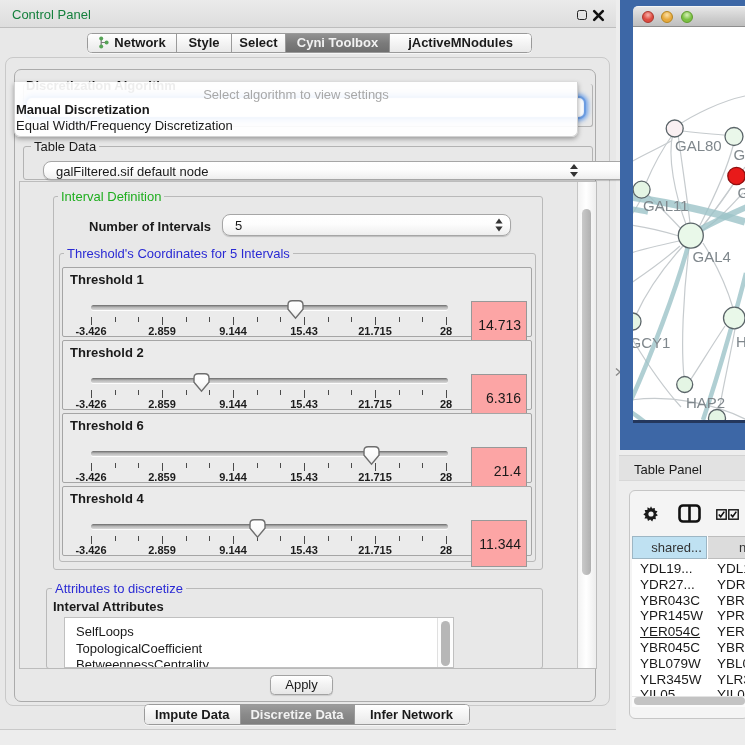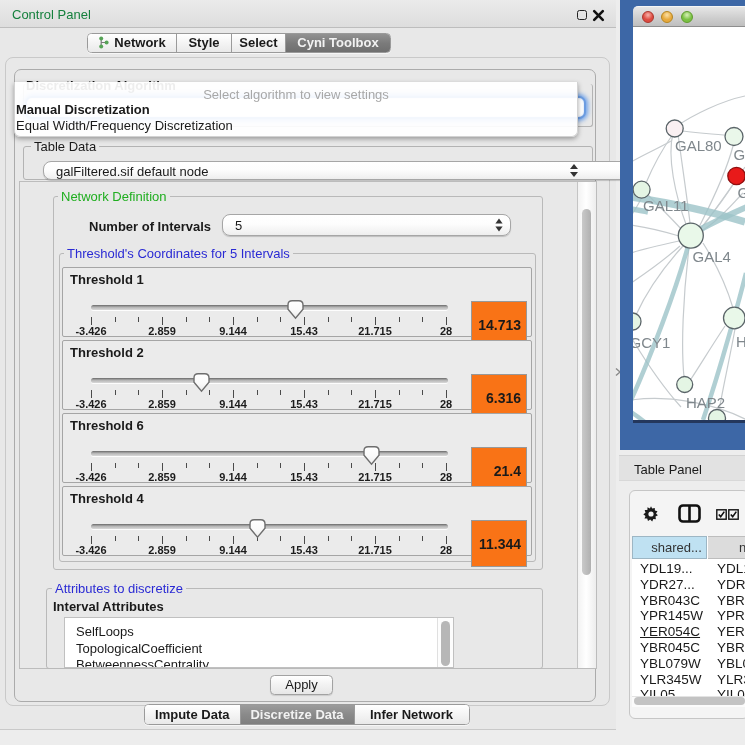--- a/index.html
+++ b/index.html
@@ -13,21 +13,21 @@
 .seg { position:absolute; display:flex; border:1px solid #9a9a9a; border-radius:4.5px; overflow:hidden; background:#fff; box-shadow:0 1px 0 rgba(255,255,255,.6); }
 .seg div { display:flex; align-items:center; justify-content:center; font-size:13px; font-weight:bold; background:linear-gradient(#ffffff,#f4f4f4 50%,#e9e9e9); border-right:1px solid #9a9a9a; white-space:nowrap; color:#1a1a1a; }
 .seg div:last-child { border-right:none; }
 .seg div.sel { background:linear-gradient(#929292,#7b7b7b 50%,#6f6f6f); color:#f2f2f2; }
 .tpanel { position:absolute; left:62px; width:470px; height:70px; border:1px solid #a5a5a5; background:#ebebeb; border-radius:2px; }
 .tpanel .tt { position:absolute; left:7px; top:4px; font-size:13px; font-weight:bold; }
 .track { position:absolute; left:28px; top:37px; width:357px; height:5px; border-radius:2.5px; background:linear-gradient(#696969,#b5b5b5 45%,#d9d9d9); box-shadow:0 1px 0 rgba(255,255,255,.9); }
 .ticksm { position:absolute; left:28px; top:49px; width:358px; height:5px; background:repeating-linear-gradient(to right,#4a4a4a 0,#4a4a4a 1px,transparent 1px,transparent 23.667px); }
 .tickbg { position:absolute; left:28px; top:49px; width:358px; height:8px; background:repeating-linear-gradient(to right,#4a4a4a 0,#4a4a4a 1px,transparent 1px,transparent 71px); }
 .slab { position:absolute; top:57px; transform:translateX(-50%); font-size:11px; font-weight:bold; color:#1c1c1c; }
-.vbox { position:absolute; left:408px; top:33px; width:56px; height:47px; background:#f97316; border:1px solid #989898;font-weight:bold; }
+.vbox { position:absolute; left:408px; top:33px; width:56px; height:47px; background:#fca5a5; border:1px solid #989898; }
 .vbox span { position:absolute; right:5px; top:50%; transform:translateY(-50%); font-size:14px; }
 .thumb { position:absolute; top:30.5px; }
 .nlab { font-size:15px; fill:#7f878c; font-family:"Liberation Sans",sans-serif; }
 </style></head>
 <body>
 
 <div class="a" style="left:0;top:0;width:616px;height:730px;background:#e8e8e8;border-bottom:1px solid #c9c9c9;"></div>
 <div class="a" style="left:0;top:0;width:616px;height:28px;background:linear-gradient(#ebebeb,#dddddd);border-bottom:1px solid #bdbdbd;"></div>
 <div class="a" style="left:12px;top:7px;font-size:13px;color:#15803d;">Control Panel</div>
 <div class="a" style="left:577px;top:10px;width:10px;height:10px;border:1.6px solid #222;border-radius:2.5px;"></div>
@@ -37,20 +37,21 @@
 <div class="seg" style="left:87px;top:32.5px;height:20px;">
 <div style="width:89px;"><svg width="12" height="13" viewBox="0 0 12 13" style="margin-right:4px">
         <path d="M3.2 2.5 V10.5 M3.2 6.5 H8" stroke="#7a7a7a" stroke-width="1.2" fill="none"></path>
         <circle cx="3.2" cy="2.5" r="2" fill="#56a356"></circle>
         <circle cx="8.6" cy="6.5" r="2" fill="#56a356"></circle>
         <circle cx="3.2" cy="10.5" r="2" fill="#56a356"></circle>
       </svg>Network</div>
 <div style="width:55px;">Style</div>
 <div style="width:54px;">Select</div>
 <div class="sel" style="width:104px;">Cyni Toolbox</div>
+<div style="width:141px;">jActiveMNodules</div>
 </div>
 <div class="a" style="left:4.5px;top:57px;width:605px;height:649px;border:1px solid #c9c9c9;border-radius:8px;"></div>
 <div class="a" style="left:14px;top:69px;width:582px;height:633px;border:1px solid #ababab;border-radius:7px;background:#e8e8e8;"></div>
 <div class="a bold" style="left:26px;top:77.5px;font-size:13px;">Discretization Algorithm</div>
 <div class="a" style="left:23px;top:84px;width:570px;height:43px;border:1px solid #b3b3b3;border-radius:3px;border-top:none;"></div>
 <div class="a" style="left:25px;top:96px;width:561px;height:23px;border:2px solid #6c9ce0;border-radius:7px;background:#fff;box-shadow:0 0 4px 2px rgba(90,150,235,.85), inset 0 0 2px rgba(90,150,235,.5);"></div>
 <div class="a" style="left:14px;top:81.5px;width:564px;height:55px;background:rgba(255,255,255,0.92);border-radius:0 0 6px 6px;border:1px solid #d2d2d2;border-top:none;box-shadow:0 2px 5px rgba(0,0,0,0.35);z-index:50;"></div>
 <div class="a" style="left:14px;top:87px;width:564px;text-align:center;color:#a8a8a8;font-size:13px;z-index:51;">Select algorithm to view settings</div>
 <div class="a bold" style="left:16px;top:102px;font-size:13px;z-index:51;">Manual Discretization</div>
 <div class="a" style="left:16px;top:117.5px;font-size:13px;z-index:51;">Equal Width/Frequency Discretization</div>
@@ -60,21 +61,21 @@
     <span class="tx">galFiltered.sif default node</span>
   </div>
 <svg class="a" style="left:569px;top:164px" width="10" height="13" viewBox="0 0 10 13">
     <path d="M5 0 L9 5 H1 Z" fill="#333"></path>
     <path d="M5 13 L1 8 H9 Z" fill="#333"></path>
   </svg>
 <div class="a" style="left:19px;top:181px;width:577.5px;height:488px;border:1px solid #bcbcbc;"></div>
 <div class="a" style="left:577px;top:182px;width:19px;height:486px;background:linear-gradient(to right,#f2f2f2,#ffffff 45%,#ededed);border-left:1px solid #c4c4c4;"></div>
 <div class="a" style="left:582px;top:209px;width:9px;height:366px;border-radius:5px;background:linear-gradient(to right,#c9c9c9,#b0b0b0);"></div>
 <div class="b" style="left:53px;top:196px;width:490px;height:374px;border-color:#b9b9b9;"></div>
-<div class="glabel" style="left:58px;top:189.5px;color:#1fae1f;">Network Definition</div>
+<div class="glabel" style="left:58px;top:189.5px;color:#1fae1f;">Interval Definition</div>
 <div class="a bold" style="left:89px;top:219px;font-size:13px;">Number of Intervals</div>
 <div class="combo" style="left:222px;top:214px;width:289px;height:22px;">
     <span class="tx">5</span>
   </div>
 <svg class="a" style="left:494px;top:218px" width="10" height="14" viewBox="0 0 10 14">
     <path d="M5 0.5 L8.6 5.5 H1.4 Z" fill="#333"></path>
     <path d="M5 13.5 L1.4 8.5 H8.6 Z" fill="#333"></path>
   </svg>
 <div class="b" style="left:59px;top:253px;width:477px;height:309px;border-color:#b9b9b9;"></div>
 <div class="glabel" style="left:64px;top:246.5px;color:#2a2ad4;">Threshold's Coordinates for 5 Intervals</div>

